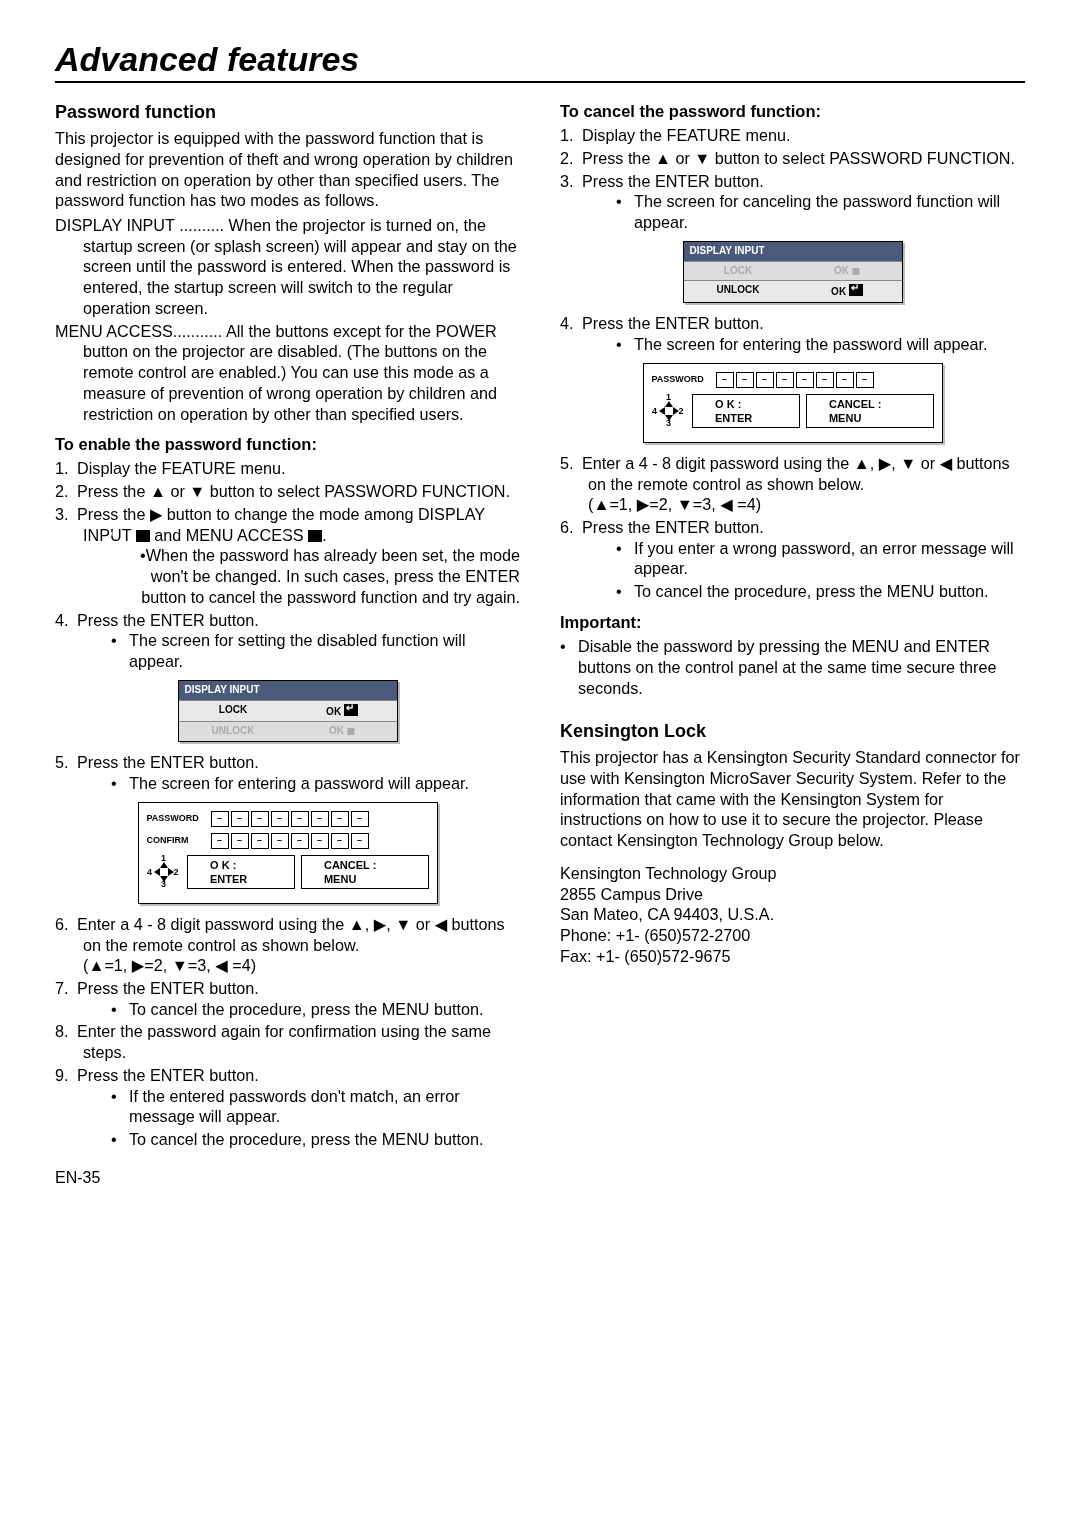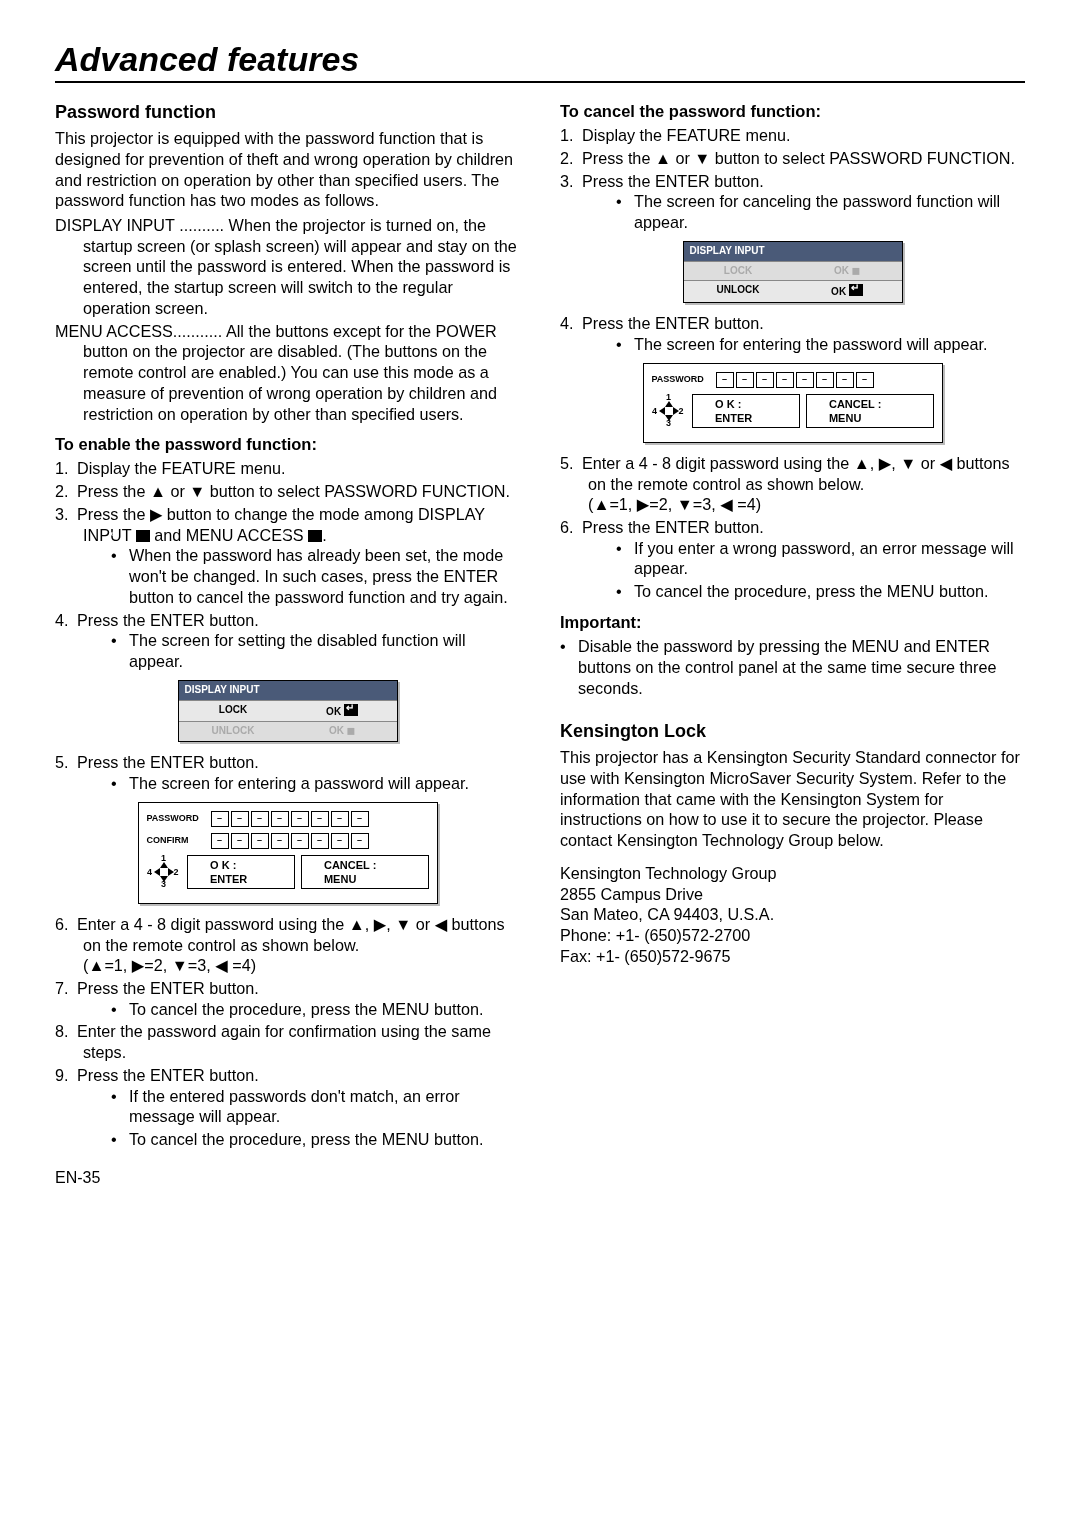--- a/index.html
+++ b/index.html
@@ -108,21 +108,21 @@
     <div class="para">This projector is equipped with the password function that is designed for prevention of theft and wrong operation by children and restriction on operation by other than specified users. The password function has two modes as follows.</div>
     <div class="hang">DISPLAY INPUT .......... When the projector is turned on, the startup screen (or splash screen) will appear and stay on the screen until the password is entered. When the password is entered, the startup screen will switch to the regular operation screen.</div>
     <div class="hang">MENU ACCESS........... All the buttons except for the POWER button on the projector are disabled. (The buttons on the remote control are enabled.) You can use this mode as a measure of prevention of wrong operation by children and restriction on operation by other than specified users.</div>
 
     <div class="h3">To enable the password function:</div>
     <ol class="main">
       <li><span class="num">1.</span><span>Display the FEATURE menu.</span></li>
       <li><span class="num">2.</span><span><span>Press the </span><span class="arrow">▲</span><span> or </span><span class="arrow">▼</span><span> button to select PASSWORD FUNCTION.</span></span></li>
       <li><span class="num">3.</span><span><span>Press the </span><span class="arrow">▶</span><span> button to change the mode among DISPLAY INPUT </span><span class="icon-return"></span><span> and MENU ACCESS </span><span class="icon-return"></span><span>.</span></span>
         <ul class="bul">
-            <li style="text-indent:-18px;">When the password has already been set, the mode won't be changed. In such cases, press the ENTER button to cancel the password function and try again.</li>
+            <li style="text-indent:-18px;text-align:right;">When the password has already been set, the mode won't be changed. In such cases, press the ENTER button to cancel the password function and try again.</li>
           </ul>
       </li>
       <li><span class="num">4.</span><span>Press the ENTER button.</span>
         <ul class="bul">
             <li>The screen for setting the disabled function will appear.</li>
           </ul>
       </li>
     </ol>
 
     <div class="osd osd1">

